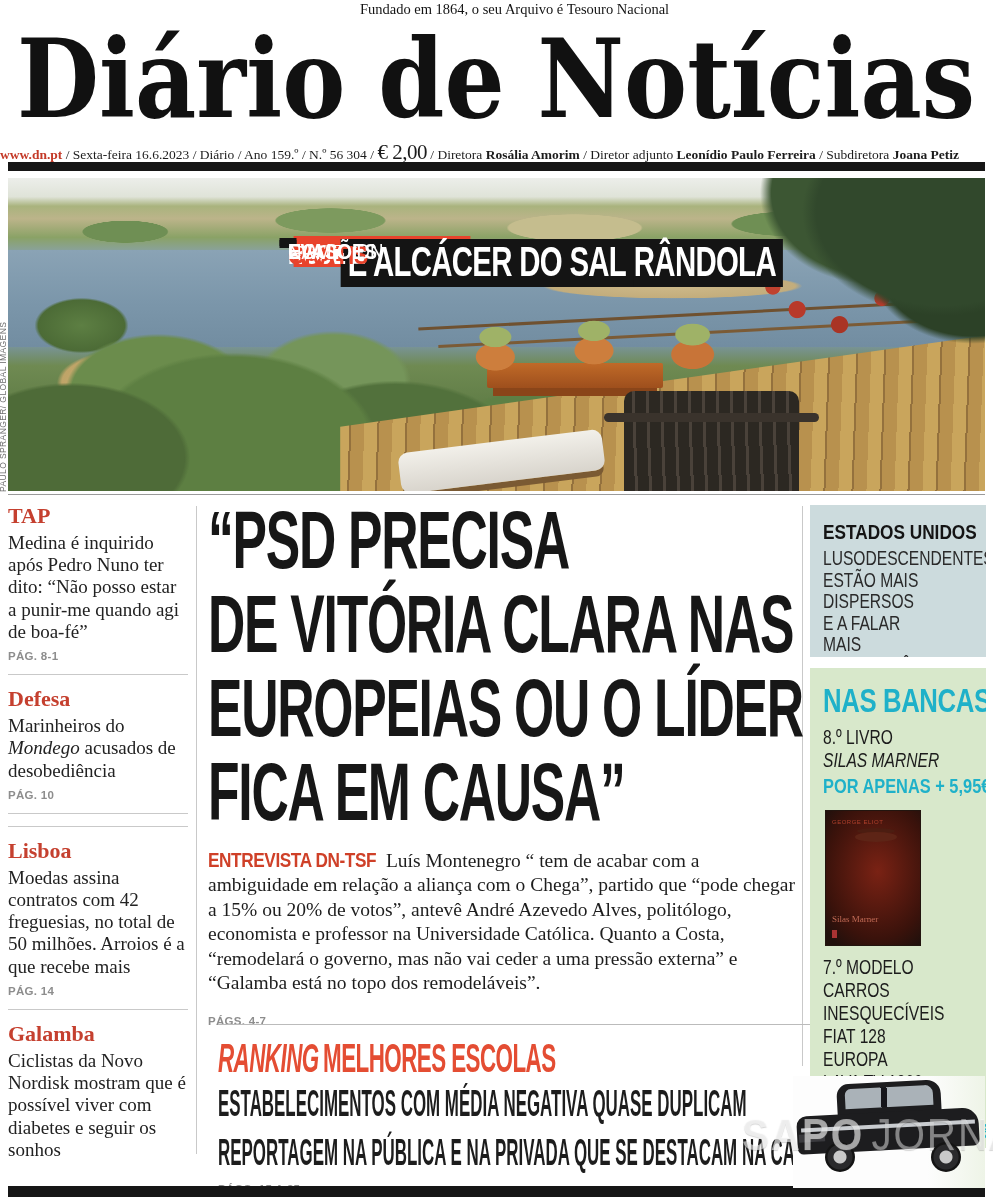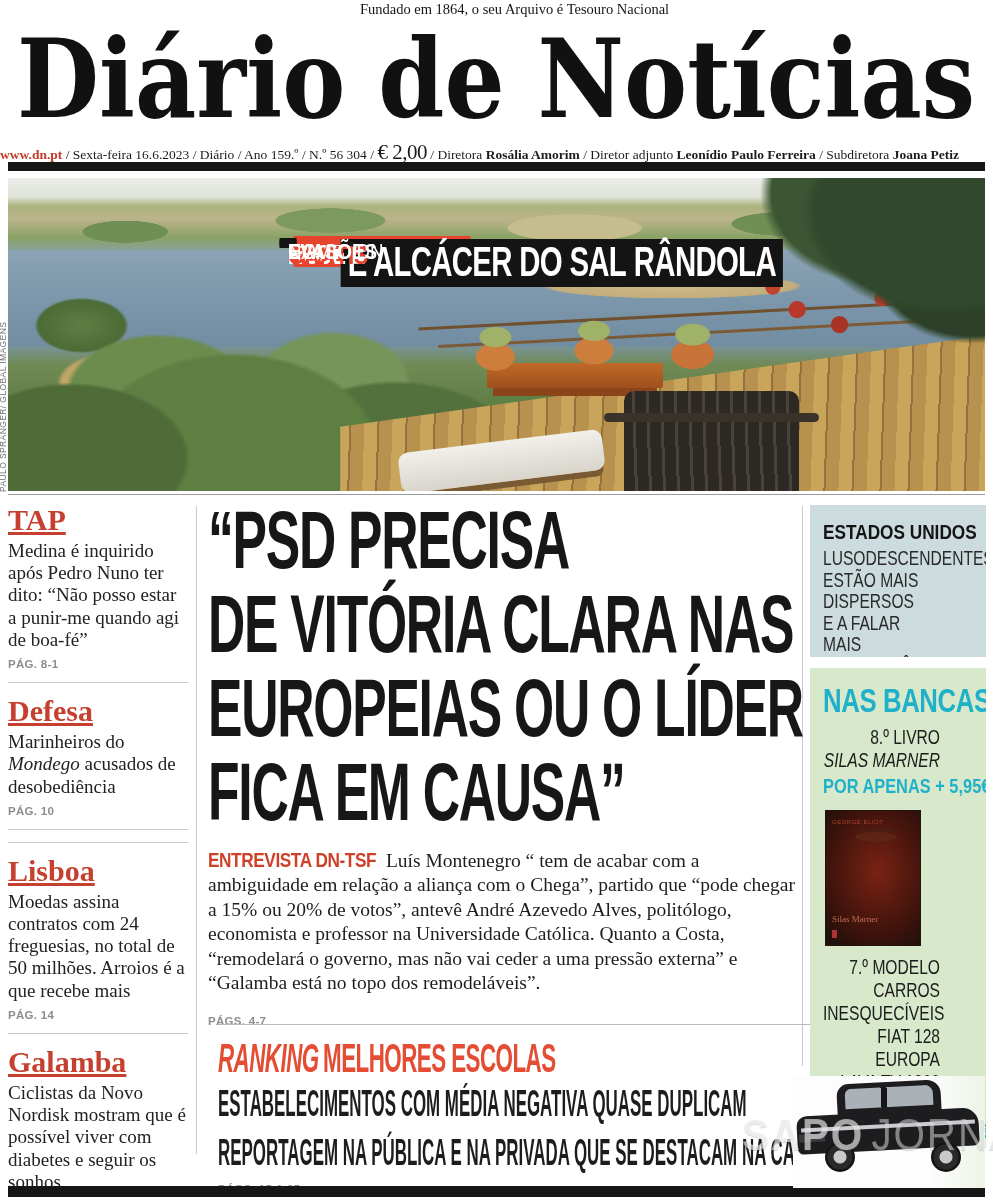--- a/index.html
+++ b/index.html
@@ -89,21 +89,21 @@
   .ho-promo2 { display:inline-block; background:#141414; color:#fff; font-size:22px; font-weight:normal;
                line-height:22px; padding:3px 10px 5px; transform:scaleX(.85); white-space:nowrap; margin-top:2px; }
   .ho-promo2 .strong { font-weight:bold; }
   .hero-rule { position:absolute; left:8px; top:494px; width:977px; height:1px; background:#9a9a9a; }
   .credit { position:absolute; left:-2px; top:330px; height:162px; writing-mode:vertical-rl;
             transform:rotate(180deg); font-family:"Liberation Sans", sans-serif; font-size:8.5px;
             color:#6f6f6f; letter-spacing:.4px; white-space:nowrap; }
 
   
   .col-left { position:absolute; left:8px; top:503px; width:180px; }
-  .sec-title { color:#c5402f; font-weight:bold; font-size:30px; margin:0 0 3px;text-decoration:underline; }
+  .sec-title { color:#c5402f; font-weight:bold; font-size:22px; margin:0 0 3px; }
   .sec-text { font-size:19px; line-height:1.17; margin:0; color:#222; }
   .sec-text .it { font-style:italic; }
   .sec-page { font-family:"Liberation Sans", sans-serif; font-weight:bold; font-size:11.5px;
               color:#8d8d8d; margin-top:7px; letter-spacing:.3px; }
   .sec-rule { border:0; border-top:1px solid #c9c9c9; margin:12px 0 11px; }
   .vrule { position:absolute; left:196px; top:506px; width:1px; height:648px; background:#c9c9c9; }
   .vrule2 { position:absolute; left:802px; top:506px; width:1px; height:560px; background:#c9c9c9; }
 
   
   .col-main { position:absolute; left:208px; top:498px; width:594px; }
@@ -127,21 +127,21 @@
              transform-origin:0 50%; }
   .rk-page { font-family:"Liberation Sans", sans-serif; font-weight:bold; font-size:11.5px;
              color:#8d8d8d; margin-top:6px; letter-spacing:.3px; }
   .box1 { position:absolute; left:810px; top:505px; width:176px; height:152px; background:#ccdbdd;
           box-sizing:border-box; padding:15px 13px; overflow:hidden; }
   .b1-title { font-family:"Liberation Sans", sans-serif; font-weight:bold; font-size:21px; color:#141414;
               transform:scaleX(.82); transform-origin:0 50%; white-space:nowrap; }
   .b1-body { font-family:"Liberation Sans", sans-serif; font-size:20px; line-height:1.08; color:#2a2a2a;
              white-space:pre-line; transform:scaleX(.78); transform-origin:0 0; margin-top:4px; }
   .box2 { position:absolute; left:810px; top:668px; width:176px; height:480px; background:#d8e8cb;
-          box-sizing:border-box; padding:14px 13px; overflow:hidden;text-align:right; }
+          box-sizing:border-box; padding:14px 13px; overflow:hidden; }
   .b2-title { font-family:"Liberation Sans", sans-serif; font-weight:bold; font-size:33px; color:#1fb1c9;
               transform:scaleX(.78); transform-origin:0 50%; white-space:nowrap; letter-spacing:-0.5px; }
   .b2-item { font-family:"Liberation Sans", sans-serif; font-size:20px; line-height:1.15; color:#1c1c1c;
              white-space:pre-line; transform:scaleX(.78); transform-origin:0 0; margin-top:6px; }
   .b2-booktitle { font-family:"Liberation Sans", sans-serif; font-style:italic; font-size:20px;
                   color:#1c1c1c; transform:scaleX(.78); transform-origin:0 50%; white-space:nowrap; }
   .b2-price { font-family:"Liberation Sans", sans-serif; font-weight:bold; font-size:21px; color:#1fb1c9;
               transform:scaleX(.78); transform-origin:0 50%; white-space:nowrap; margin-top:2px; }
   .bookcover { position:relative; width:96px; height:136px; margin:12px 0 10px 2px;
                background:radial-gradient(70px 90px at 55% 45%,#7a2214,#3a120b 75%,#20100c 100%);
@@ -244,21 +244,21 @@
     <hr class="sec-rule">
     <div>
       <h3 class="sec-title">Defesa</h3>
       <p class="sec-text"><span>Marinheiros do </span><span class="it">Mondego</span><span> acusados de desobediência</span></p>
       <div class="sec-page">PÁG. 10</div>
     </div>
     <hr class="sec-rule">
     <hr class="sec-rule">
     <div>
       <h3 class="sec-title">Lisboa</h3>
-      <p class="sec-text"><span>Moedas assina contratos com 24 freguesias, no total de 50 milhões. Arroios é a que recebe mais</span><span class="it"></span><span></span></p>
+      <p class="sec-text"><span>Moedas assina contratos com 42 freguesias, no total de 50 milhões. Arroios é a que recebe mais</span><span class="it"></span><span></span></p>
       <div class="sec-page">PÁG. 14</div>
     </div>
     <hr class="sec-rule">
     <div>
       <h3 class="sec-title">Galamba</h3>
       <p class="sec-text"><span>Ciclistas da Novo Nordisk mostram que é possível viver com diabetes e seguir os sonhos</span><span class="it"></span><span></span></p>
 
     </div>
   </div>
   <div class="vrule"></div>

